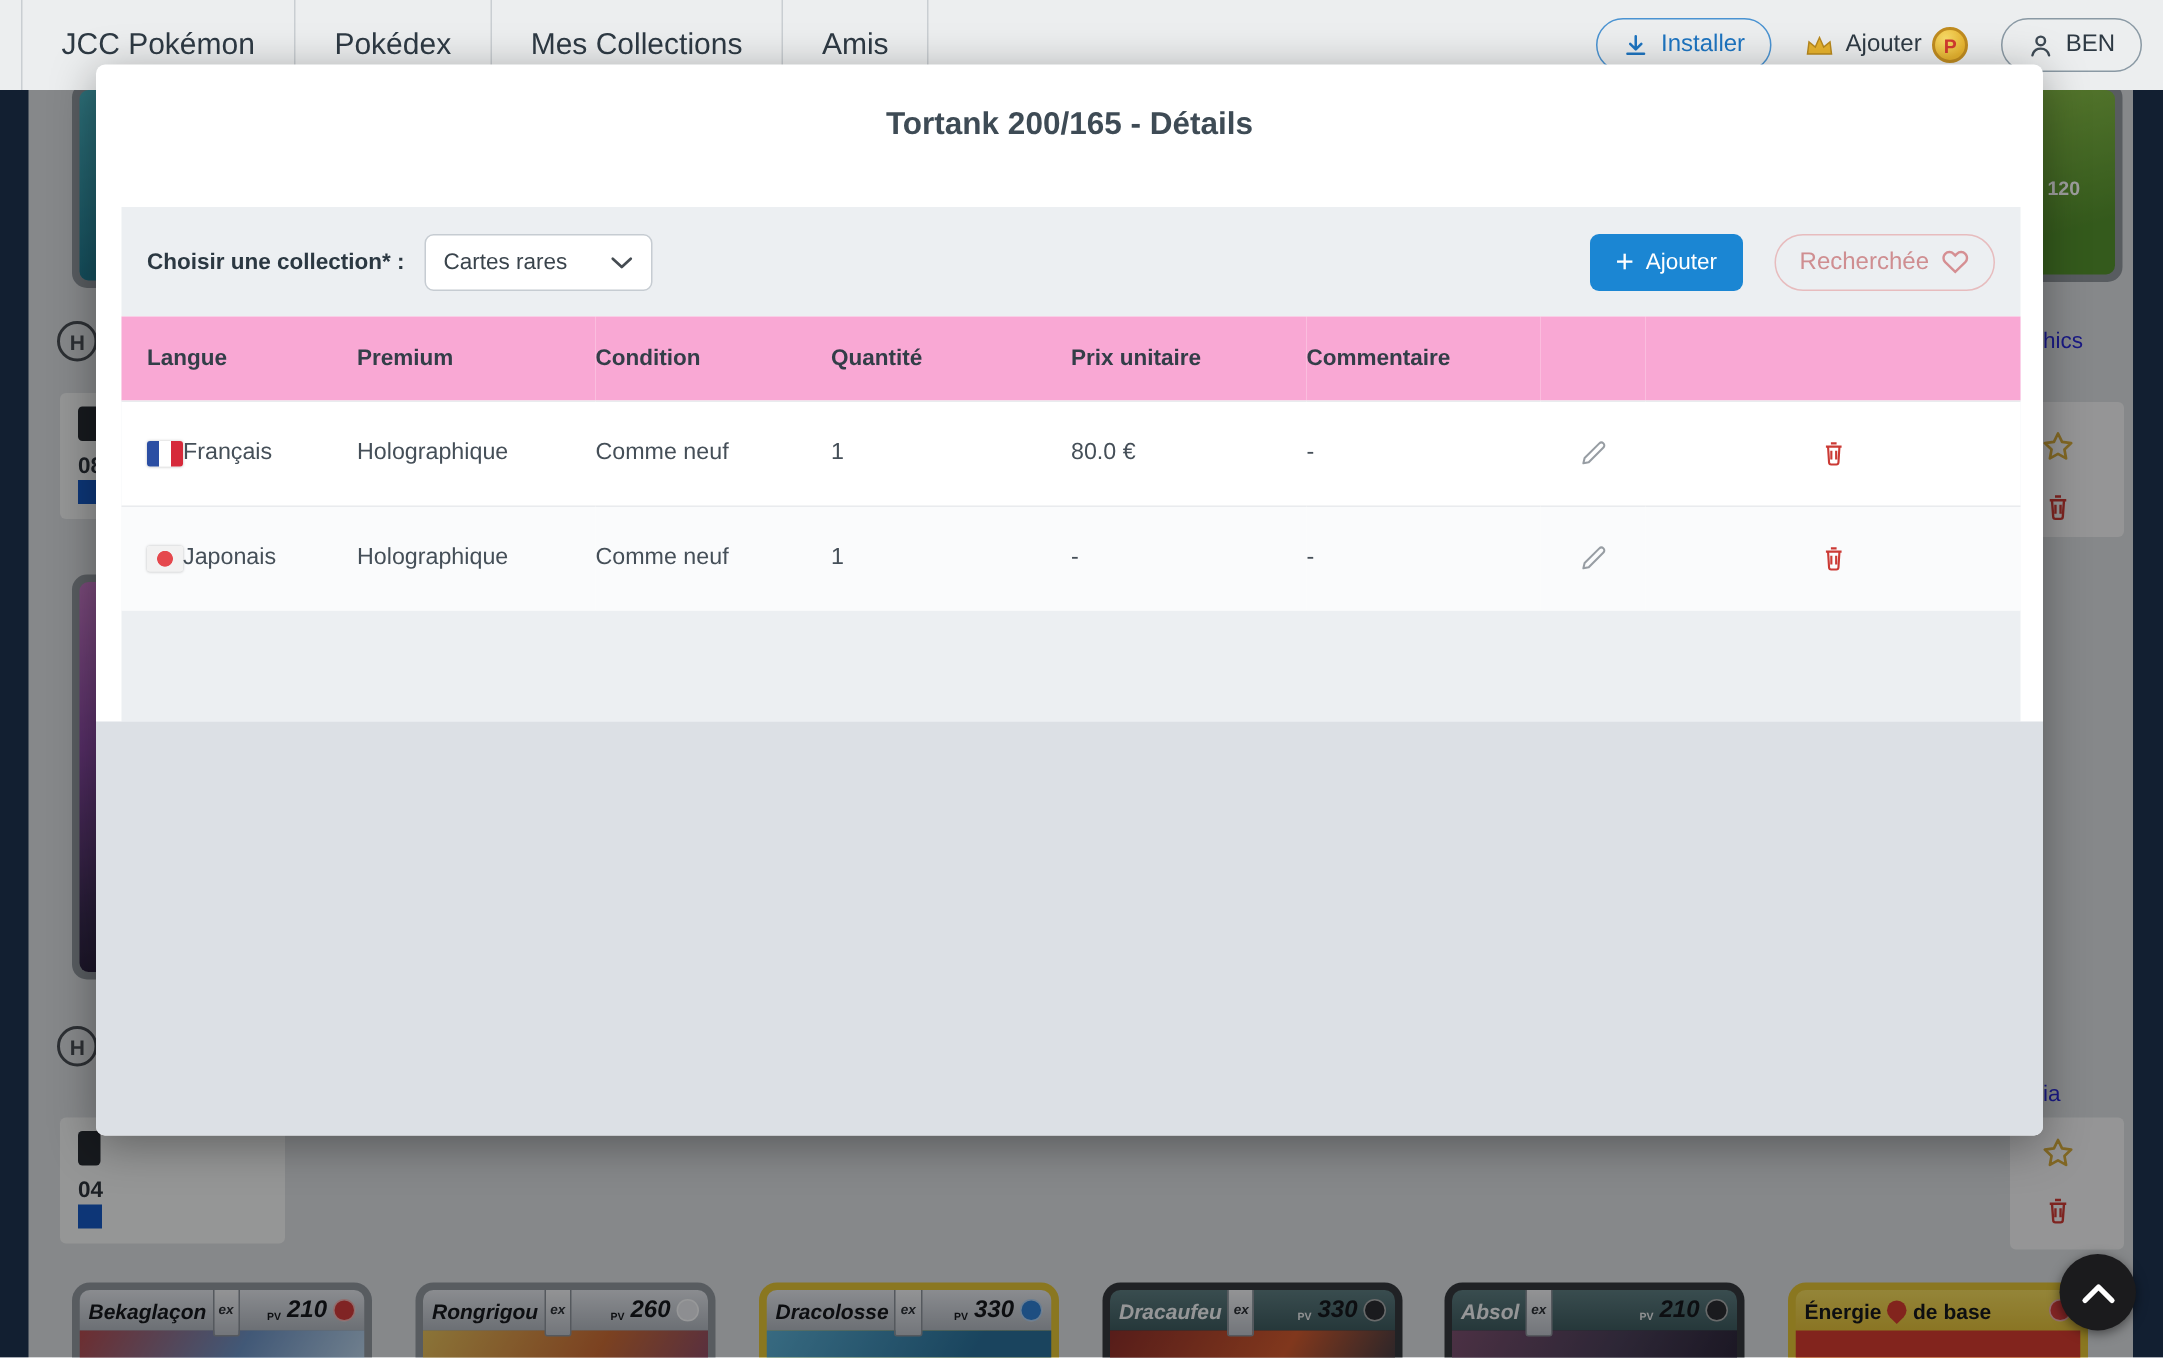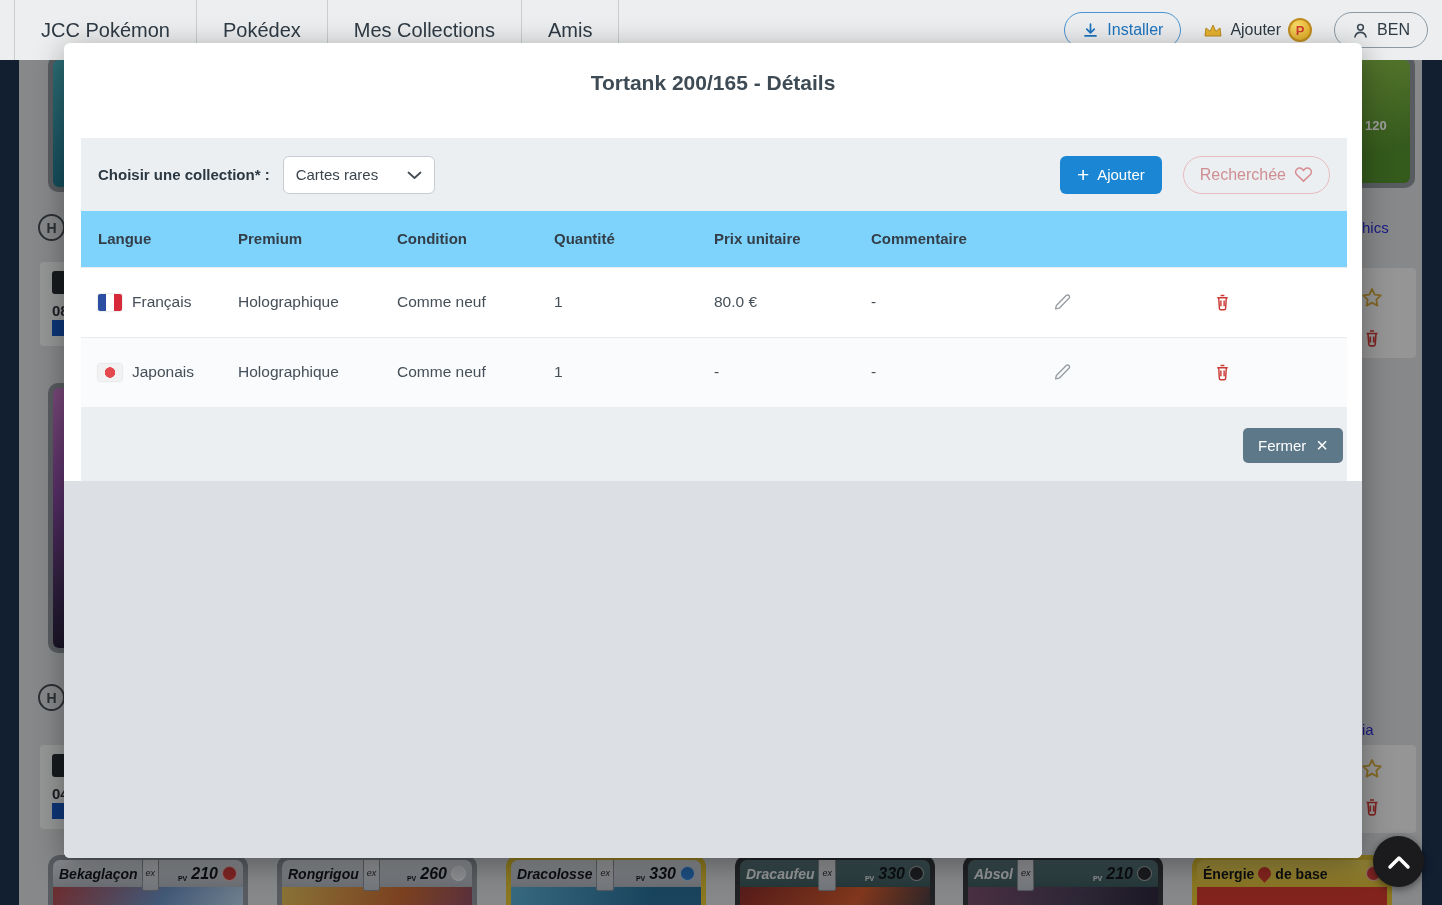--- a/index.html
+++ b/index.html
@@ -41,21 +41,21 @@
   
   .bcard { position:absolute; top:855px; width:200px; height:60px; border-radius:12px 12px 0 0; padding:5px 5px 0; }
   .f-silver { background:#8e959c; } .f-dark { background:#34383c; } .f-yellow { background:#dfc035; }
   .bcard .cin { width:100%; height:100%; border-radius:7px 7px 0 0; overflow:hidden; }
   .bband { height:27px; display:flex; align-items:center; gap:4px; padding:0 6px; }
   .band-silver { background:linear-gradient(180deg,#dfe2e8,#aeb4bc); }
   .band-teal { background:linear-gradient(180deg,#5d7c80,#3d5a5e);justify-content:center; }
   .band-yellow { background:linear-gradient(180deg,#efd75c,#dfbd3a); }
   .bc-name { font-size:14px; font-weight:bold; font-style:italic; color:#15181c; white-space:nowrap; }
   .name-light { color:#f0f2f4; }
-  .bc-ex { font-size:9px; font-weight:normal; font-style:italic; color:#2b2f35; background:linear-gradient(180deg,#f2f3f5,#b9bec6);
+  .bc-ex { font-size:9px; font-weight:bold; font-style:italic; color:#2b2f35; background:linear-gradient(180deg,#f2f3f5,#b9bec6);
       border:1px solid #8a9098; border-radius:2px; padding:11px 3px; line-height:11px; }
   .bc-pv { font-size:7px; font-weight:bold; margin-left:auto; color:#15181c; align-self:flex-end; padding-bottom:5px; }
   .pv-light { color:#e8eaec; }
   .bc-hp { font-size:16px; font-weight:bold; font-style:italic; color:#15181c; }
   .bc-type { width:15px; height:15px; border-radius:50%; border:1px solid rgba(255,255,255,.6); }
   .bart { height:33px; }
   .art-0 { background:linear-gradient(120deg,#b04a4e,#6a8fc0 55%,#bcd4e8); }
   .art-1 { background:linear-gradient(120deg,#e0bc5a,#c76a35 60%,#8a4a6a); }
   .art-2 { background:linear-gradient(120deg,#5aacd0,#2a6f98 70%); }
   .art-3 { background:linear-gradient(120deg,#8c2f2a,#d05a2f 60%,#3a3a44); }
@@ -84,42 +84,42 @@
   .nav-right { margin-left:auto; display:flex; align-items:center; gap:22px; }
   .pill-btn { display:flex; align-items:center; gap:8px; border-radius:19px; padding:8px 17px;
       background:transparent; font-size:16px; cursor:pointer; }
   .installer { border:1.5px solid #4a93d2; color:#1d74c0; }
   .premium { display:flex; align-items:center; gap:7px; font-size:16px; color:#2e3a44; cursor:pointer; }
   .coin { width:24px; height:24px; border-radius:50%; border:2px solid #c08c20;
       background:radial-gradient(circle at 35% 30%,#f8dd6a,#e7b32e 70%); color:#d23b2f;
       font-size:13px; font-weight:bold; display:flex; align-items:center; justify-content:center; }
   .user-pill { border:1.5px solid #8a99a4; color:#2e3a44; }
   
-  .modal { position:absolute; left:64px; top:43px; width:1298px; height:815px; background:#fff;
+  .modal { position:absolute; left:64px; top:43px; width:1298px; height:714px; background:#fff;
       border-radius:6px; box-shadow:0 6px 30px rgba(0,0,0,.35); z-index:20; }
   .modal-title { text-align:center; padding-top:28px; font-size:21px; font-weight:bold; color:#3e4b55; }
   .panel { position:absolute; left:17px; top:95px; width:1266px; height:343px; background:#eceff2; }
   .panel-top { height:73px; display:flex; align-items:center; padding:0 17px; }
   .coll-label { font-size:15px; font-weight:bold; color:#2b3842; }
   .select-box { margin-left:13px; width:152px; height:38px; background:#fff; border:1px solid #c6ccd2; border-radius:6px;
       display:flex; align-items:center; padding:0 12px; font-size:15px; color:#3a444c; cursor:pointer; }
   .select-box .chev { margin-left:auto; }
   .btn-add { margin-left:auto; height:38px; background:#1b86d3; color:#fff; border:none; border-radius:6px;
       font-size:15px; padding:0 17px; display:flex; align-items:center; gap:8px; cursor:pointer; }
   .btn-add .plus { font-size:21px; font-weight:300; line-height:1; }
   .btn-wanted { margin-left:21px; height:38px; border:1.5px solid #e7bcbe; border-radius:19px; background:transparent;
       color:#cf8e91; font-size:16px; padding:0 16px; display:flex; align-items:center; gap:8px; cursor:pointer; }
   table.tbl { width:1266px; table-layout:fixed; border-collapse:collapse; background:#fff; }
-  .tbl th { height:56px; text-align:left; font-size:15px; font-weight:bold; color:#333e48; background:#7dd3fc; }
+  .tbl th { height:56px; text-align:left; font-size:15px; font-weight:bold; color:#333e48; background:#f9a8d4; }
   .tbl td { height:70px; font-size:15.5px; color:#454f58; }
   .tbl th:first-child, .tbl td:first-child { padding-left:17px; }
   .tbl tbody tr { border-top:1px solid #e9ebee; }
   .tbl tbody tr:nth-child(2) { background:#fafbfc; }
   .tc { text-align:center !important; }
-  .lang-cell { display:flex; align-items:center; gap:10px; }
+  .lang-cell { display:flex; align-items:center; }
   .flag { width:24px; height:17px; border-radius:2px; box-shadow:0 0 2px rgba(0,0,0,.25); flex:none; }
   .flag-fr { background:linear-gradient(90deg,#2b4ea3 0 33%,#fff 33% 66%,#d6293a 66%); }
   .flag-jp { background:radial-gradient(circle at 50% 50%,#e5484d 0 5px,#f2f2f2 5.5px); }
   .row-icon-btn { background:none; border:none; cursor:pointer; padding:4px; }
   .panel-bottom { height:76px; display:flex; align-items:center; justify-content:flex-end; padding-right:4px; }
   .btn-close { height:35px; background:#5d7889; border:none; border-radius:5px; color:#fff; font-size:15px;
       padding:0 15px; display:flex; align-items:center; gap:10px; cursor:pointer; }
   .btn-close .x { font-size:20px; line-height:1; }
   .modal-rest { position:absolute; left:0; right:0; top:438px; bottom:0; background:#dce0e5; border-radius:0 0 6px 6px; }
   
@@ -392,26 +392,20 @@
           </button></td>
           <td class="tc"><button class="row-icon-btn">
             <svg width="19" height="20" viewBox="0 0 20 20" fill="none" stroke="#cb3a35" stroke-width="1.5">
               <path d="M4.5 5.5h11M8 3.2h4M6 5.5l.7 11.2a1.5 1.5 0 0 0 1.5 1.4h3.6a1.5 1.5 0 0 0 1.5-1.4L14 5.5M8.3 8.5v6M11.7 8.5v6"></path>
                 </svg>
           </button></td>
         </tr>
       </tbody>
     </table>
 
-    <div class="panel-bottom">
-      <button class="btn-close">
-        <span>Fermer</span>
-        <span class="x">×</span>
-      </button>
-    </div>
   </div>
 
   <div class="modal-rest"></div>
 </section>
 
 <button class="scroll-top">
   <span>
     <svg width="28" height="18" viewBox="0 0 28 18" fill="none" stroke="#fff" stroke-width="3.5" stroke-linecap="round" stroke-linejoin="round">
         <path d="M5 14 14 5l9 9"></path>
       </svg>

